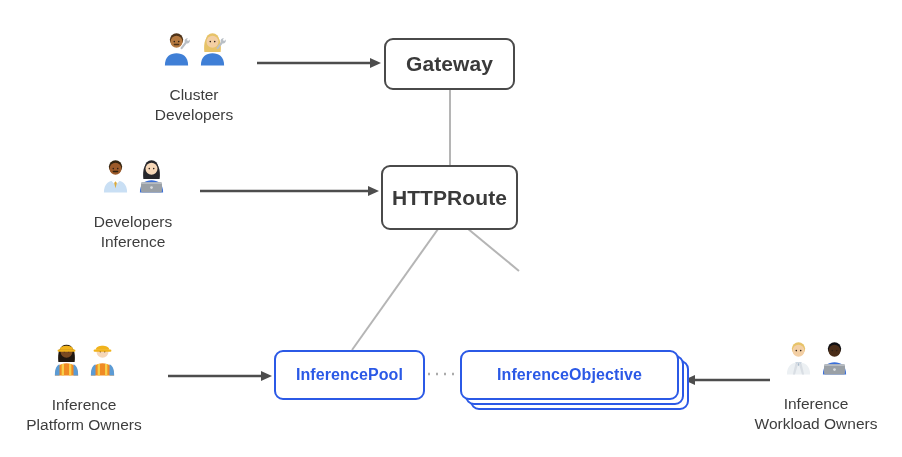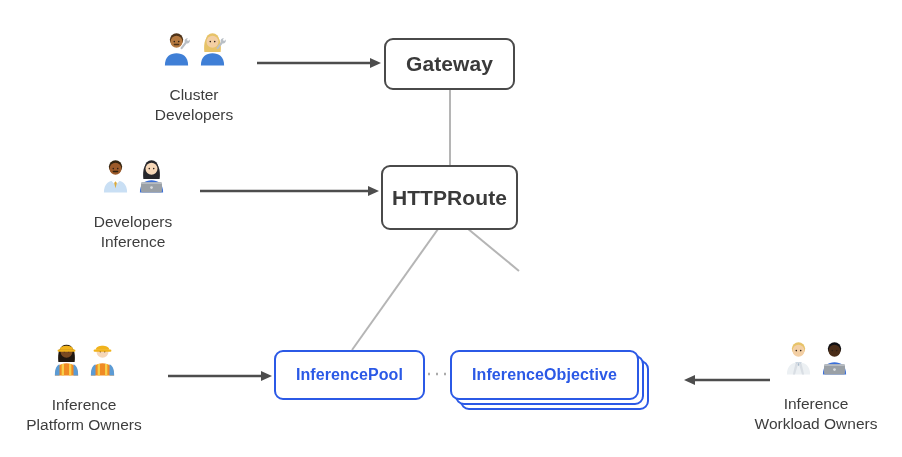--- a/index.html
+++ b/index.html
@@ -78,21 +78,21 @@
 
   <div class="node" style="left:381px;top:165px;width:137px;height:65px">
     <span>HTTPRoute</span>
   </div>
 
 
   <div class="node blue" style="left:274px;top:350px;width:151px;height:50px">
     <span>InferencePool</span>
   </div>
 
-  <div class="stack" style="left:450px;top:350px;width:189px;height:50px">
+  <div class="stack" style="left:460px;top:350px;width:219px;height:50px">
     <div class="layer l2"></div>
     <div class="layer l1"></div>
     <div class="node blue">
       <span>InferenceObjective</span>
     </div>
   </div>
 
   <div class="actor" style="left:114px;top:30px;width:160px">
     <div class="people">
         <svg class="person" viewBox="0 0 32 36">

